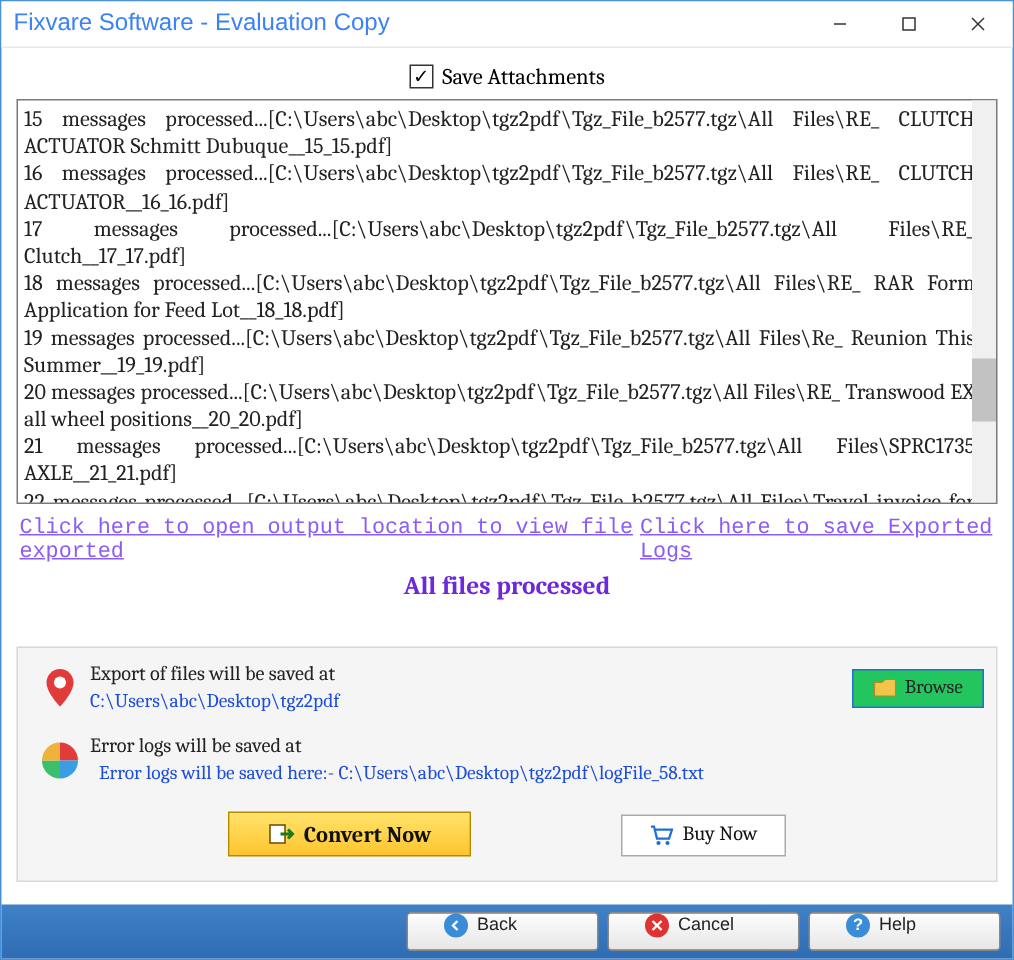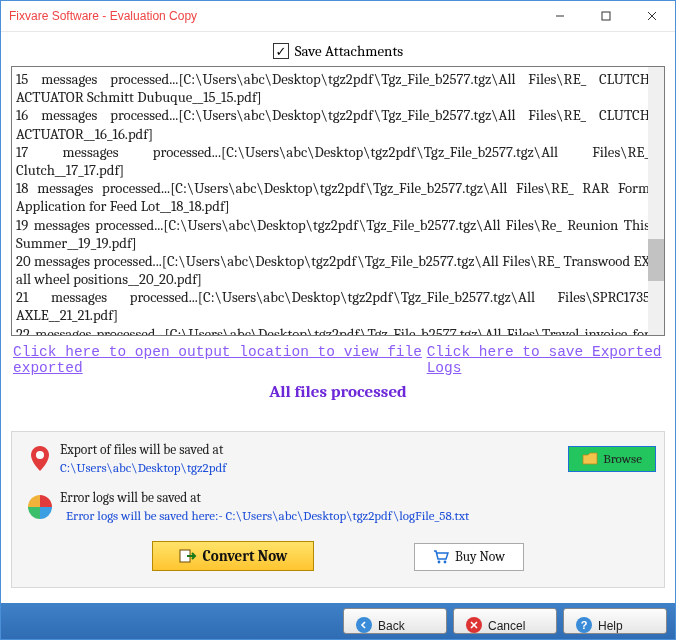--- a/index.html
+++ b/index.html
@@ -1,18 +1,18 @@
 <!DOCTYPE html>
 <html><head>
 <meta charset="utf-8">
 <style>
 html,body{margin:0;padding:0;font-family:"Segoe UI",Tahoma,sans-serif;font-size:13px;color:#222;background:#fff}
 .window{width:676px;height:640px;border:1px solid #4a90d9;box-sizing:border-box;display:flex;flex-direction:column}
 .titlebar{height:30px;background:#fff;display:flex;align-items:center;padding-left:8px;border-bottom:1px solid #e8e8e8}
-.titlebar .title{flex:1;font-size:12px;color:#ef4444}
+.titlebar .title{flex:1;font-size:16px;color:#3b82f6}
 .titlebar .winbtn{width:46px;height:30px;display:flex;align-items:center;justify-content:center;color:#333}
 .content{flex:1;display:flex;flex-direction:column;padding:8px 10px 0 10px;overflow:hidden}
 .checkrow{display:flex;justify-content:center;align-items:center;padding:2px 0 6px 0;font-family:Cambria,Georgia,serif;font-size:15px;color:#000}
 .checkrow .chk{width:14px;height:14px;border:1px solid #333;margin-right:6px;display:inline-flex;align-items:center;justify-content:center;font-size:13px;line-height:1}
 .logbox-wrap{position:relative;border:1px solid #7a7a7a;height:268px}
 .logbox{position:absolute;inset:0;overflow:hidden;padding:4px 14px 4px 4px;font-family:Cambria,Georgia,serif;font-size:14.8px;line-height:1.23;color:#222;text-align:justify}
 .scrollbar{position:absolute;right:0;top:0;bottom:0;width:16px;background:#f0f0f0}
 .scrollthumb{position:absolute;right:0;width:16px;background:#c2c2c2}
 .linkrow{display:flex;justify-content:space-between;padding:8px 2px 2px 2px}
 .linkrow a{color:#8b5cf6;text-decoration:underline;font-family:Liberation Mono, monospace;font-size:14.5px}
@@ -20,21 +20,21 @@
 .panel{background:#f5f5f5;border:1px solid #d8d8d8;margin:0 0 0 0;padding:3px 8px 10px 8px}
 .panel-row{display:flex;align-items:center;padding:6px 0}
 .picon{width:40px;display:flex;justify-content:center}
 .ptext{flex:1;font-family:Cambria,Georgia,serif;font-size:13.5px;color:#222;line-height:1.35}
 .ptext .sub{font-size:13px;color:#1d4ed8}
 .browse-btn{width:86px;height:24px;background:#22c55e;border:1px solid #1e6fd6;display:flex;align-items:center;justify-content:center;gap:5px;font-family:Cambria,Georgia,serif;font-size:13px}
 .action-row{display:flex;justify-content:center;gap:100px;padding:10px 0 6px 0;align-items:flex-end}
 .convert-btn{width:160px;height:28px;background:linear-gradient(#ffe36a,#ffc530);border:1px solid #b58a00;display:flex;align-items:center;justify-content:center;gap:6px;font-family:Cambria,Georgia,serif;font-weight:bold;font-size:15px;color:#111}
 .buy-btn{width:108px;height:26px;background:#fff;border:1px solid #aaa;display:flex;align-items:center;justify-content:center;gap:6px;font-family:Cambria,Georgia,serif;font-weight:normal;font-size:13.5px;color:#111}
 .footer{height:36px;background:linear-gradient(#3f81c7,#2f6cb3);display:flex;align-items:center;justify-content:flex-end;padding:0 8px;gap:6px}
-.footbtn{height:24px;min-width:78px;background:linear-gradient(#fdfdfd,#e6e6e6);border:1px solid #888;border-radius:3px;display:flex;align-items:flex-end;justify-content:flex-start;padding:0 12px;gap:6px;font-size:12px;color:#222}
+.footbtn{height:24px;min-width:78px;background:linear-gradient(#fdfdfd,#e6e6e6);border:1px solid #888;border-radius:3px;display:flex;align-items:flex-start;justify-content:flex-start;padding:0 24px;gap:6px;font-size:12px;color:#222}
 .circ{width:16px;height:16px;border-radius:50%;display:inline-flex;align-items:center;justify-content:center;color:#fff;font-size:11px;font-weight:bold}
 svg{display:block}
 </style>
 </head>
 <body>
 <div class="window">
 
   <div class="titlebar">
     <span class="title">Fixvare Software - Evaluation Copy</span>
     <div class="winbtn">

